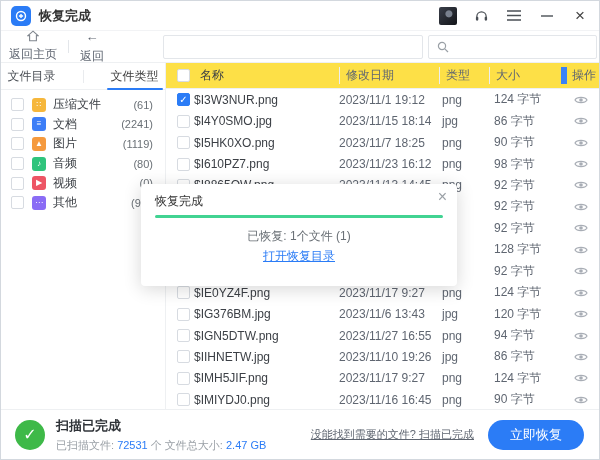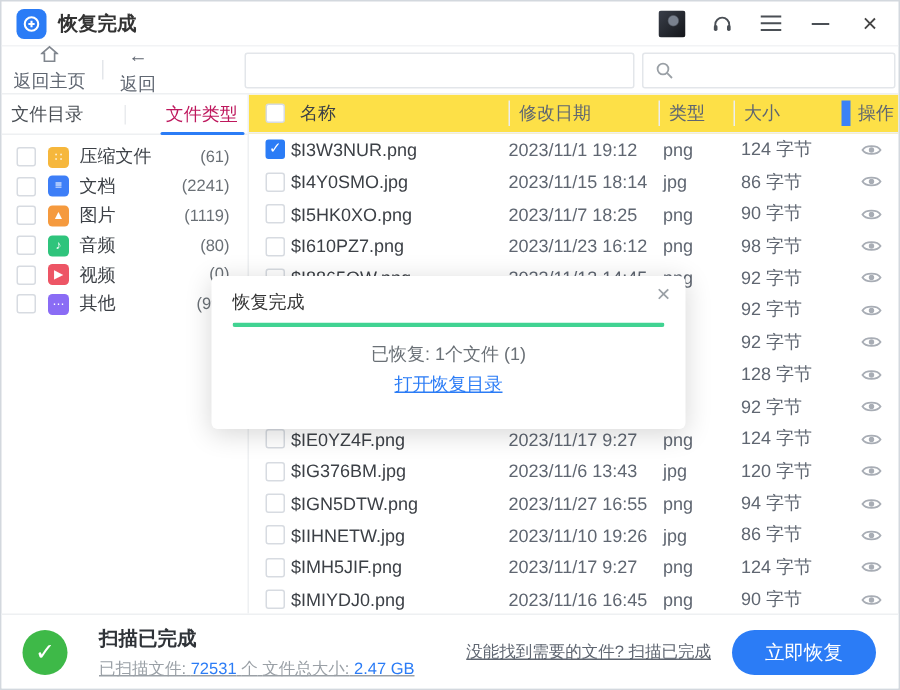--- a/index.html
+++ b/index.html
@@ -25,21 +25,21 @@
   .back-arrow { font-size:13px; color:#5f6671; }
   .path-input { position:absolute; left:162px; top:4px; width:260px; height:24px; border:1px solid #e3e6ea; border-radius:2px; font-size:12px; padding:0 8px; outline:none; color:#333; }
   .search-box { position:absolute; left:427px; top:4px; width:169px; height:24px; border:1px solid #e3e6ea; border-radius:2px; display:flex; align-items:center; padding:0 8px; gap:6px; }
   .search-box input { border:none; outline:none; flex:1; font-size:12px; color:#333; min-width:0; }
 
   
   .main { display:flex; height:348px; }
   .sidebar { width:165px; border-right:1px solid #eef0f2; flex:0 0 auto; }
   .tabs { height:27px; display:flex; border-bottom:1px solid #eef0f2; position:relative; }
   .tab { flex:1; display:flex; align-items:center; justify-content:center; font-size:12px; color:#4a4f55; position:relative; cursor:default; }
-  .tab.active { color:#be185d;margin-left:42px; }
+  .tab.active { color:#404040;margin-left:42px; }
   .tab.active::after { content:""; position:absolute; bottom:-1px; left:50%; transform:translateX(-50%); width:56px; height:2px; background:#2b7cf6; border-radius:1px; }
   .tab-sep { position:absolute; left:50%; top:7px; width:1px; height:13px; background:#e9ebee; }
   .cats { padding-top:5px; }
   .cat { height:19.6px; display:flex; align-items:center; padding:0 12px 0 10px; }
   .cb { width:13px; height:13px; border:1px solid #d7dbe1; border-radius:2px; background:#fff; flex:0 0 auto; display:flex; align-items:center; justify-content:center; }
   .cb.checked { background:#2b7cf6; border-color:#2b7cf6; color:#fff; font-size:10px; line-height:1; }
   .cat-icon { width:14px; height:14px; border-radius:3px; margin-left:8px; color:#fff; font-size:8px; line-height:14px; text-align:center; flex:0 0 auto; }
   .cat-label { font-size:12px; color:#3c4046; margin-left:7px; }
   .cat-count { margin-left:auto; font-size:11px; color:#6a7076; }
 
@@ -64,23 +64,23 @@
   .dlg-title { position:absolute; left:14px; top:9px; font-size:12px; color:#333; }
   .dlg-close { position:absolute; right:10px; top:4px; font-size:16px; color:#9aa0a6; cursor:pointer; }
   .dlg-bar-track { position:absolute; left:14px; right:14px; top:31px; height:3px; border-radius:2px; background:#e8f8f0; overflow:hidden; }
   .dlg-bar { height:100%; background:#41d392; }
   .dlg-msg { position:absolute; left:0; right:0; top:44px; text-align:center; font-size:12px; color:#6a7076; }
   .dlg-link { position:absolute; left:0; right:0; top:64px; text-align:center; font-size:12px; color:#2b7cf6; text-decoration:underline; cursor:pointer; }
 
   
   .statusbar { position:absolute; left:0; right:0; bottom:0; height:50px; border-top:1px solid #eef0f2; background:#fff; display:flex; align-items:center; padding:0 15px 0 14px; }
   .ok-circle { width:30px; height:30px; border-radius:50%; background:#3eb948; color:#fff; display:flex; align-items:center; justify-content:center; font-size:16px; font-weight:bold; flex:0 0 auto; }
-  .status-texts { margin-left:21px; }
+  .status-texts { margin-left:11px; }
   .status-title { font-size:13px; color:#2f3338; font-weight:bold; }
-  .status-sub { margin-top:3px; font-size:11px; color:#9aa0a6;text-decoration:underline; }
+  .status-sub { margin-top:3px; font-size:11px; color:#9aa0a6; }
   .status-sub .num { color:#2b7cf6; }
   .sb-right { margin-left:auto; display:flex; align-items:center; gap:14px; }
   .deep-link { font-size:11px; color:#5f6671; text-decoration:underline; cursor:pointer; }
   .recover-btn { height:30px; padding:3px 22px; border:none; border-radius:16px; background:#2b7cf6; color:#fff; font-size:13px; cursor:pointer; font-family:inherit; }
 </style>
 </head>
 <body>
 
 <div class="window">
 

